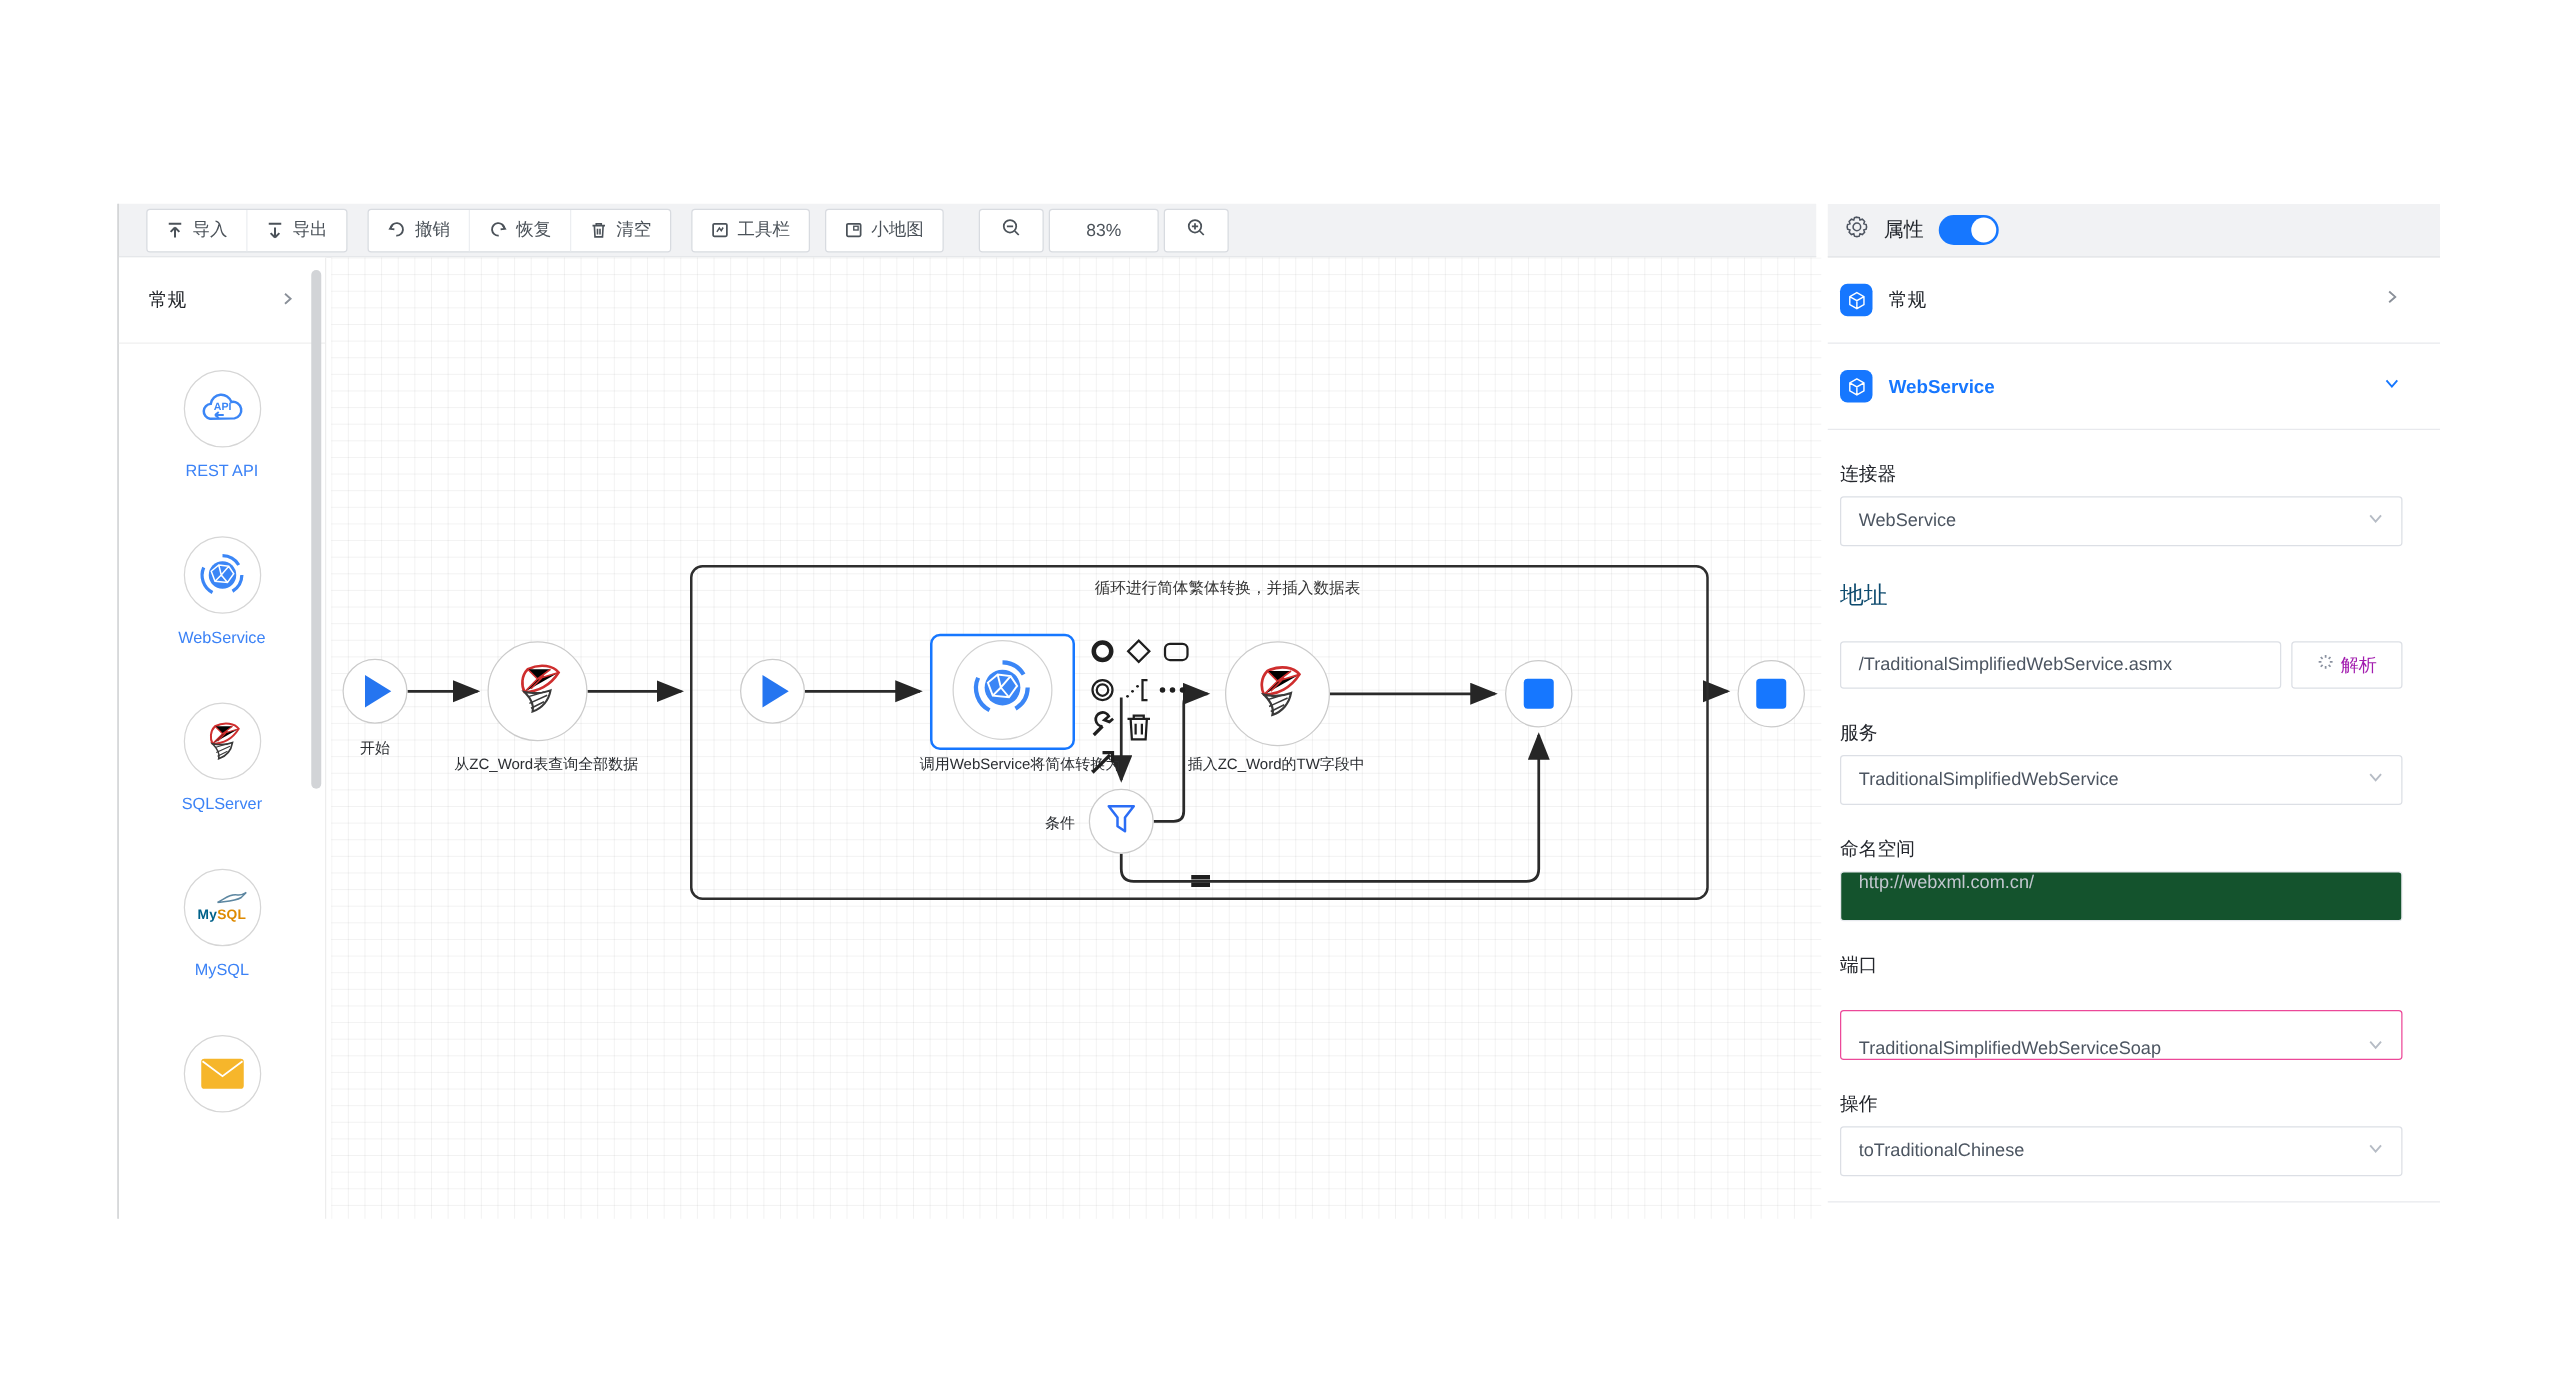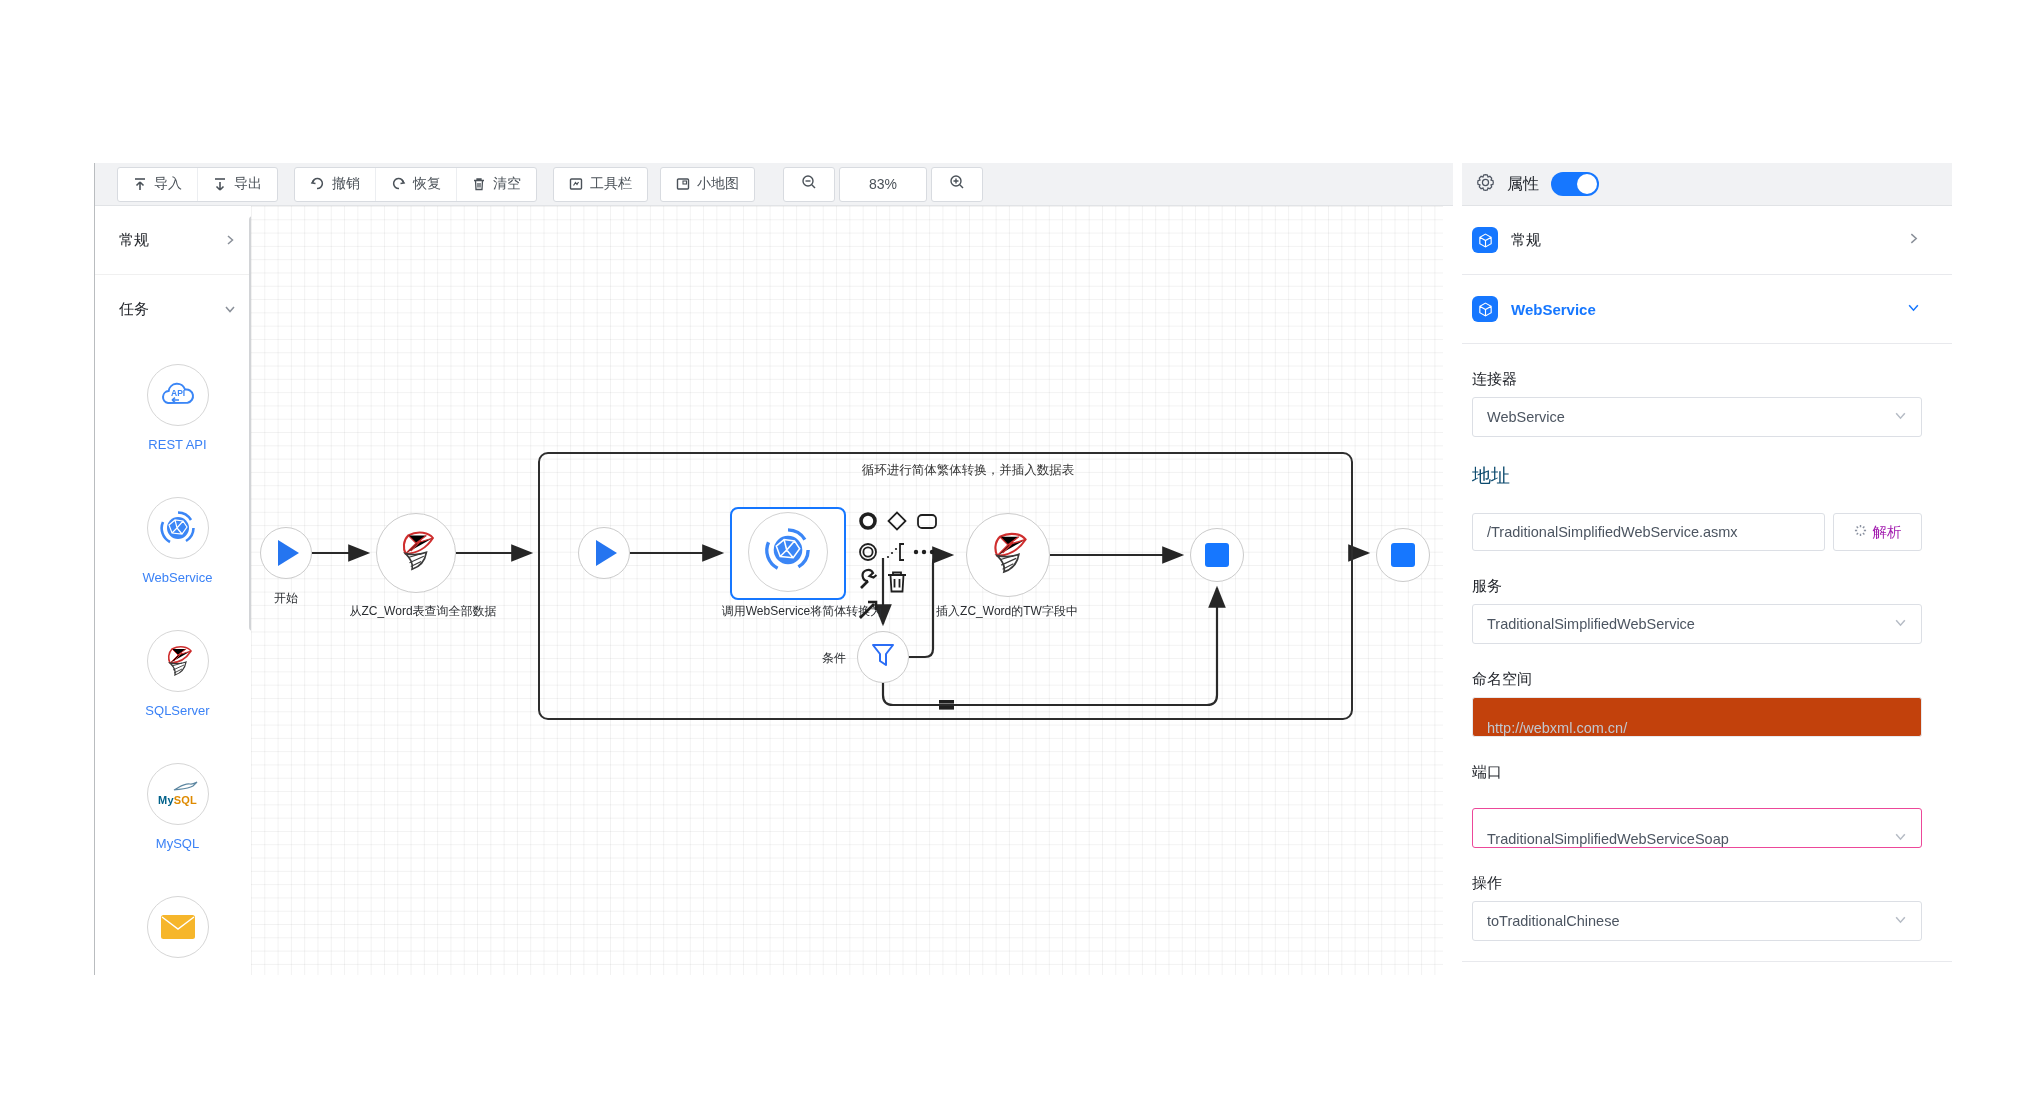--- a/index.html
+++ b/index.html
@@ -22,21 +22,21 @@
   .sb-row.b{border-bottom:1px solid #f0f0f0;}
   .sb-items{display:flex;flex-direction:column;padding-top:21px;}
   .sb-item{height:133px;display:flex;flex-direction:column;align-items:center;}
   .sb-circle{width:60px;height:60px;border:1px solid #d6d6d6;border-radius:50%;background:#fff;
     display:flex;align-items:center;justify-content:center;}
   .sb-label{margin-top:11px;font-size:13px;color:#3b82f6;}
   .sb-scroll{position:absolute;right:3px;top:10px;width:8px;height:415px;border-radius:4px;background:#d2d4d7;}
   .mysql-txt{font-size:11px;font-weight:bold;letter-spacing:.2px;}
   .mysql-txt .my{color:#00618a;} .mysql-txt .sql{color:#de8a00;}
   
-  .canvas{position:absolute;left:156px;top:43px;width:1192px;bottom:0;overflow:hidden;background:#fff;
+  .canvas{position:absolute;left:170px;top:43px;width:1192px;bottom:0;overflow:hidden;background:#fff;
     background-image:linear-gradient(rgba(0,0,0,.05) 1px,transparent 1px),
                      linear-gradient(90deg,rgba(0,0,0,.05) 1px,transparent 1px);
     background-size:13.3px 13.3px;}
   .node{position:absolute;border-radius:50%;background:#fff;border:1px solid #cbcbcb;
     display:flex;align-items:center;justify-content:center;box-sizing:border-box;}
   .play-tri{width:0;height:0;border-left:21px solid #2575f0;border-top:13px solid transparent;border-bottom:13px solid transparent;margin-left:5px;}
   .stop-sq{width:24px;height:24px;background:#1677ff;border-radius:3px;}
   .nlabel{position:absolute;transform:translateX(-50%);white-space:nowrap;font-size:12px;color:#2a2d31;}
   .group-box{position:absolute;left:287px;top:246px;width:815px;height:268px;border:2px solid #2e2e2e;border-radius:10px;box-sizing:border-box;}
   .group-title{position:absolute;left:717px;top:256px;transform:translateX(-50%);font-size:12.5px;color:#333;white-space:nowrap;}
@@ -143,26 +143,20 @@
               </svg></span>
         </div>
       </div>
     </div>
 
     <div class="sidebar">
       <div class="sb-row b">
         <span>常规</span>
         <span><svg width="12" height="12" viewBox="0 0 12 12">
               <path d="M4 2 L8.5 6 L4 10" stroke="#8a9099" stroke-width="1.5" fill="none"></path>
-            </svg></span>
-      </div>
-      <div class="sb-row">
-        <span>任务</span>
-        <span><svg width="12" height="12" viewBox="0 0 12 12">
-              <path d="M2 4 L6 8.5 L10 4" stroke="#8a9099" stroke-width="1.5" fill="none"></path>
             </svg></span>
       </div>
       <div class="sb-items">
         <div class="sb-item">
           <div class="sb-circle">
             <svg width="40" height="32" viewBox="0 0 40 32">
                 <path d="M10 24 a6 6 0 0 1 0.6-11.9 a8.5 8.5 0 0 1 16.5-1.5 a6.5 6.5 0 0 1 2.5 13.1 Z" fill="none" stroke="#3b86f6" stroke-width="2"></path>
                 <text x="13" y="17" font-size="8.5" fill="#3b86f6" font-weight="bold">API</text>
                 <path d="M14 21 H21 M14 21 L17 18.6 M14 21 L17 23.4" stroke="#3b86f6" stroke-width="1.6" fill="none"></path>
               </svg>
@@ -418,21 +412,21 @@
 
       <div style="font-size:15px;color:#23262c;margin-bottom:8px;">服务</div>
       <div style="height:38px;border:1px solid #dcdfe5;border-radius:3px;display:flex;align-items:center;justify-content:space-between;padding:0 14px;margin-bottom:26px;">
         <span style="font-size:14.5px;color:#4c5561;">TraditionalSimplifiedWebService</span>
         <span><svg width="13" height="13" viewBox="0 0 12 12">
               <path d="M2 4 L6 8.5 L10 4" stroke="#b6bcc5" stroke-width="1.4" fill="none"></path>
             </svg></span>
       </div>
 
       <div style="font-size:15px;color:#23262c;margin-bottom:8px;">命名空间</div>
-      <div style="height:38px;border:1px solid #e7e9ee;border-radius:3px;display:flex;align-items:flex-end;padding:0 14px;margin-bottom:26px;background:#c2410c;">
+      <div style="height:38px;border:1px solid #e7e9ee;border-radius:3px;display:flex;align-items:flex-start;padding:0 14px;margin-bottom:26px;background:#14532d;">
         <span style="font-size:14.5px;color:#c2c7cf;">http://webxml.com.cn/</span>
       </div>
 
       <div style="font-size:15px;color:#23262c;margin-bottom:26px;">端口</div>
       <div style="height:38px;border:1px solid #ec4899;border-radius:3px;display:flex;align-items:flex-end;justify-content:space-between;padding:0 14px;margin-bottom:26px;">
         <span style="font-size:14.5px;color:#4c5561;">TraditionalSimplifiedWebServiceSoap</span>
         <span><svg width="13" height="13" viewBox="0 0 12 12">
               <path d="M2 4 L6 8.5 L10 4" stroke="#b6bcc5" stroke-width="1.4" fill="none"></path>
             </svg></span>
       </div>

